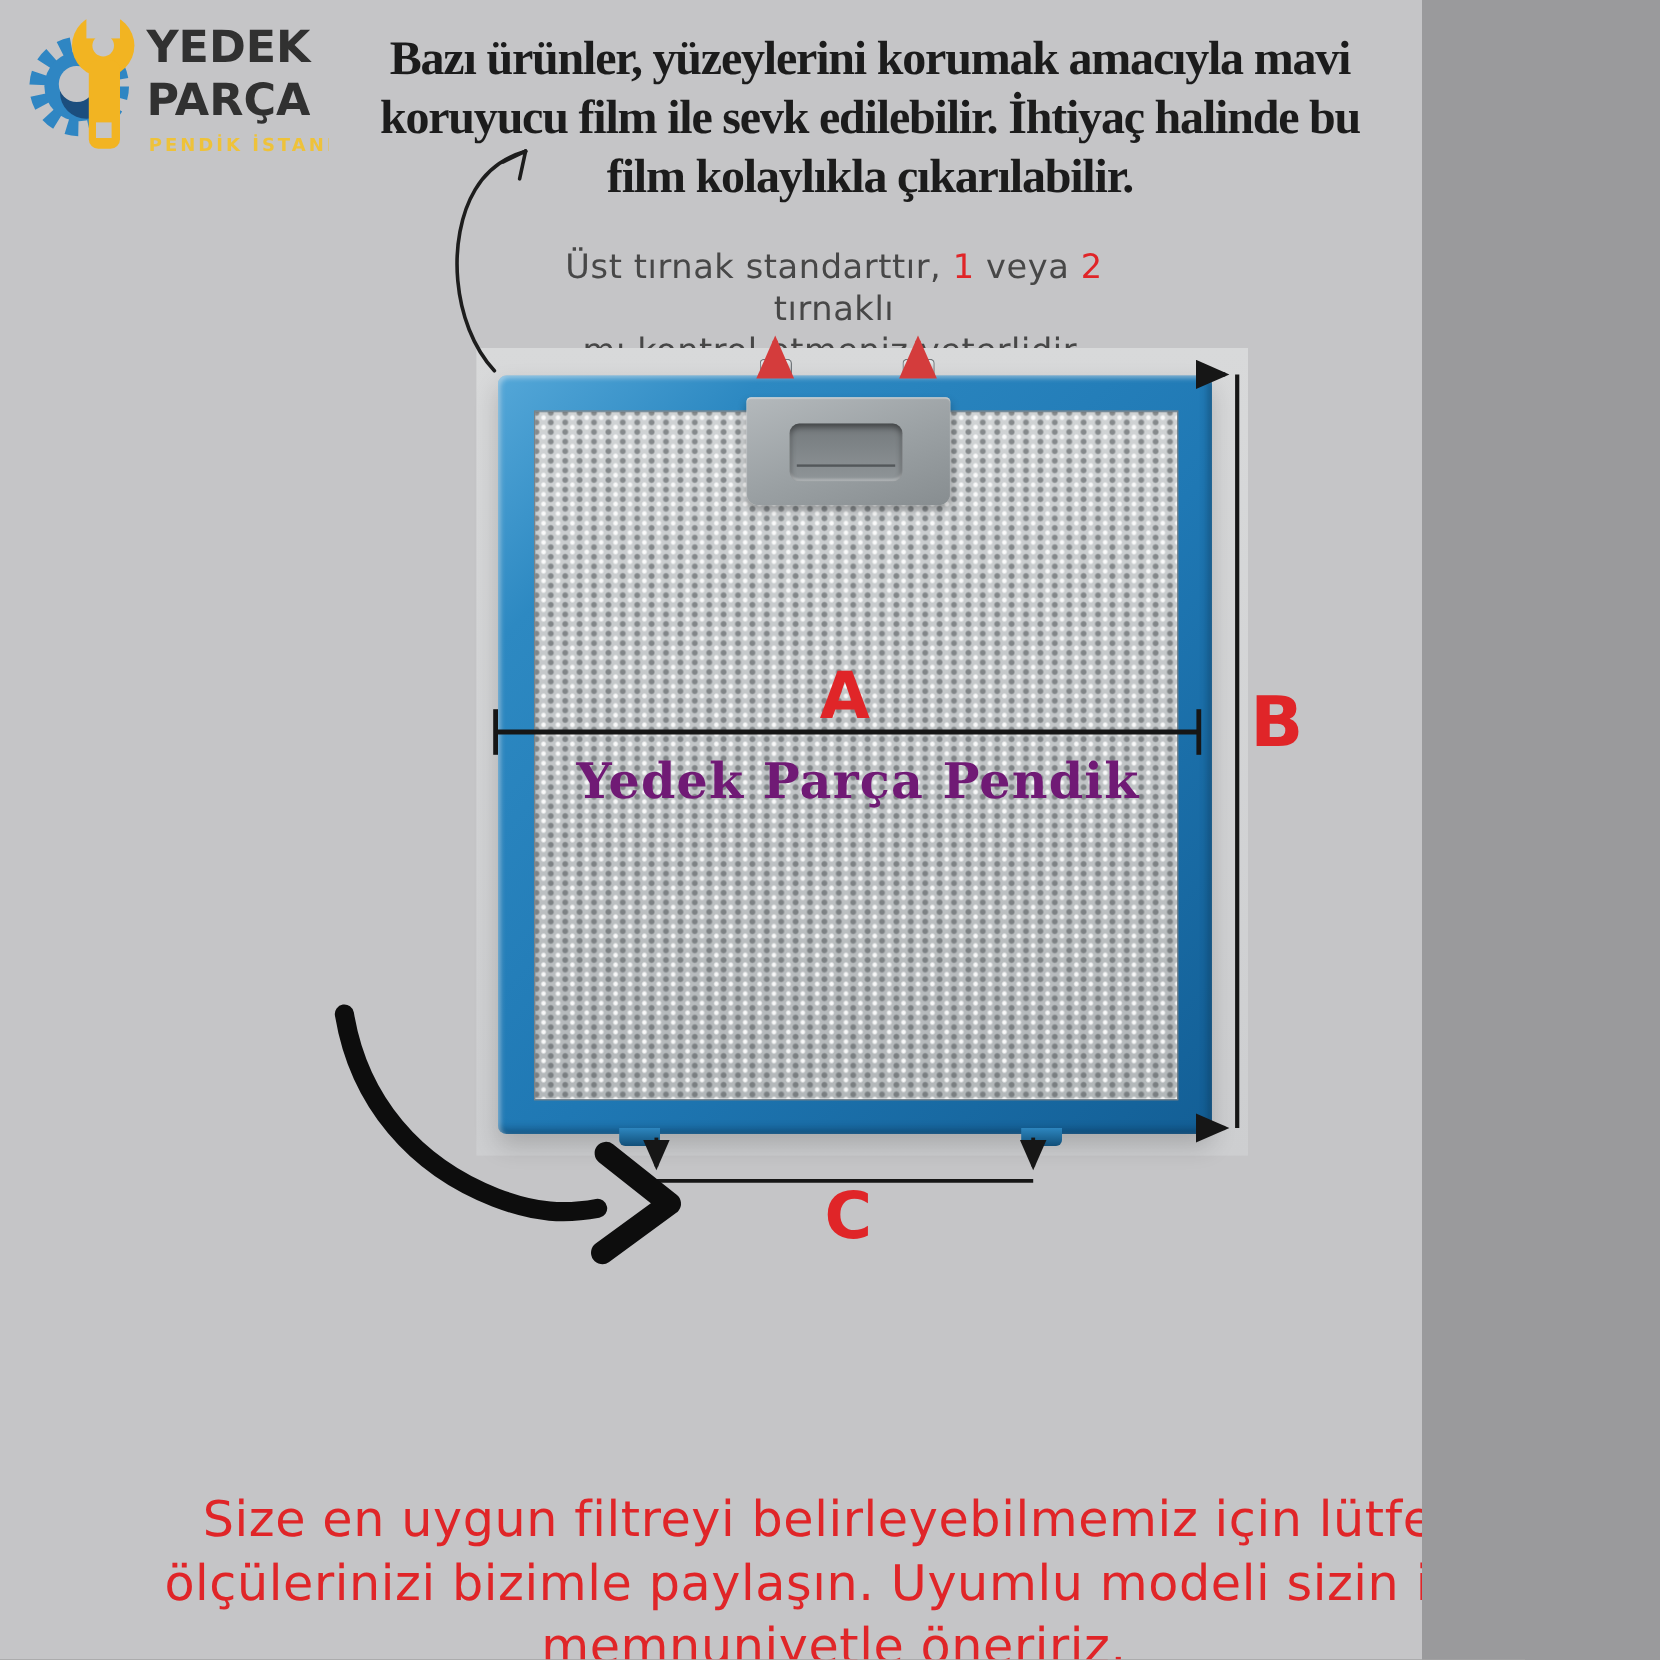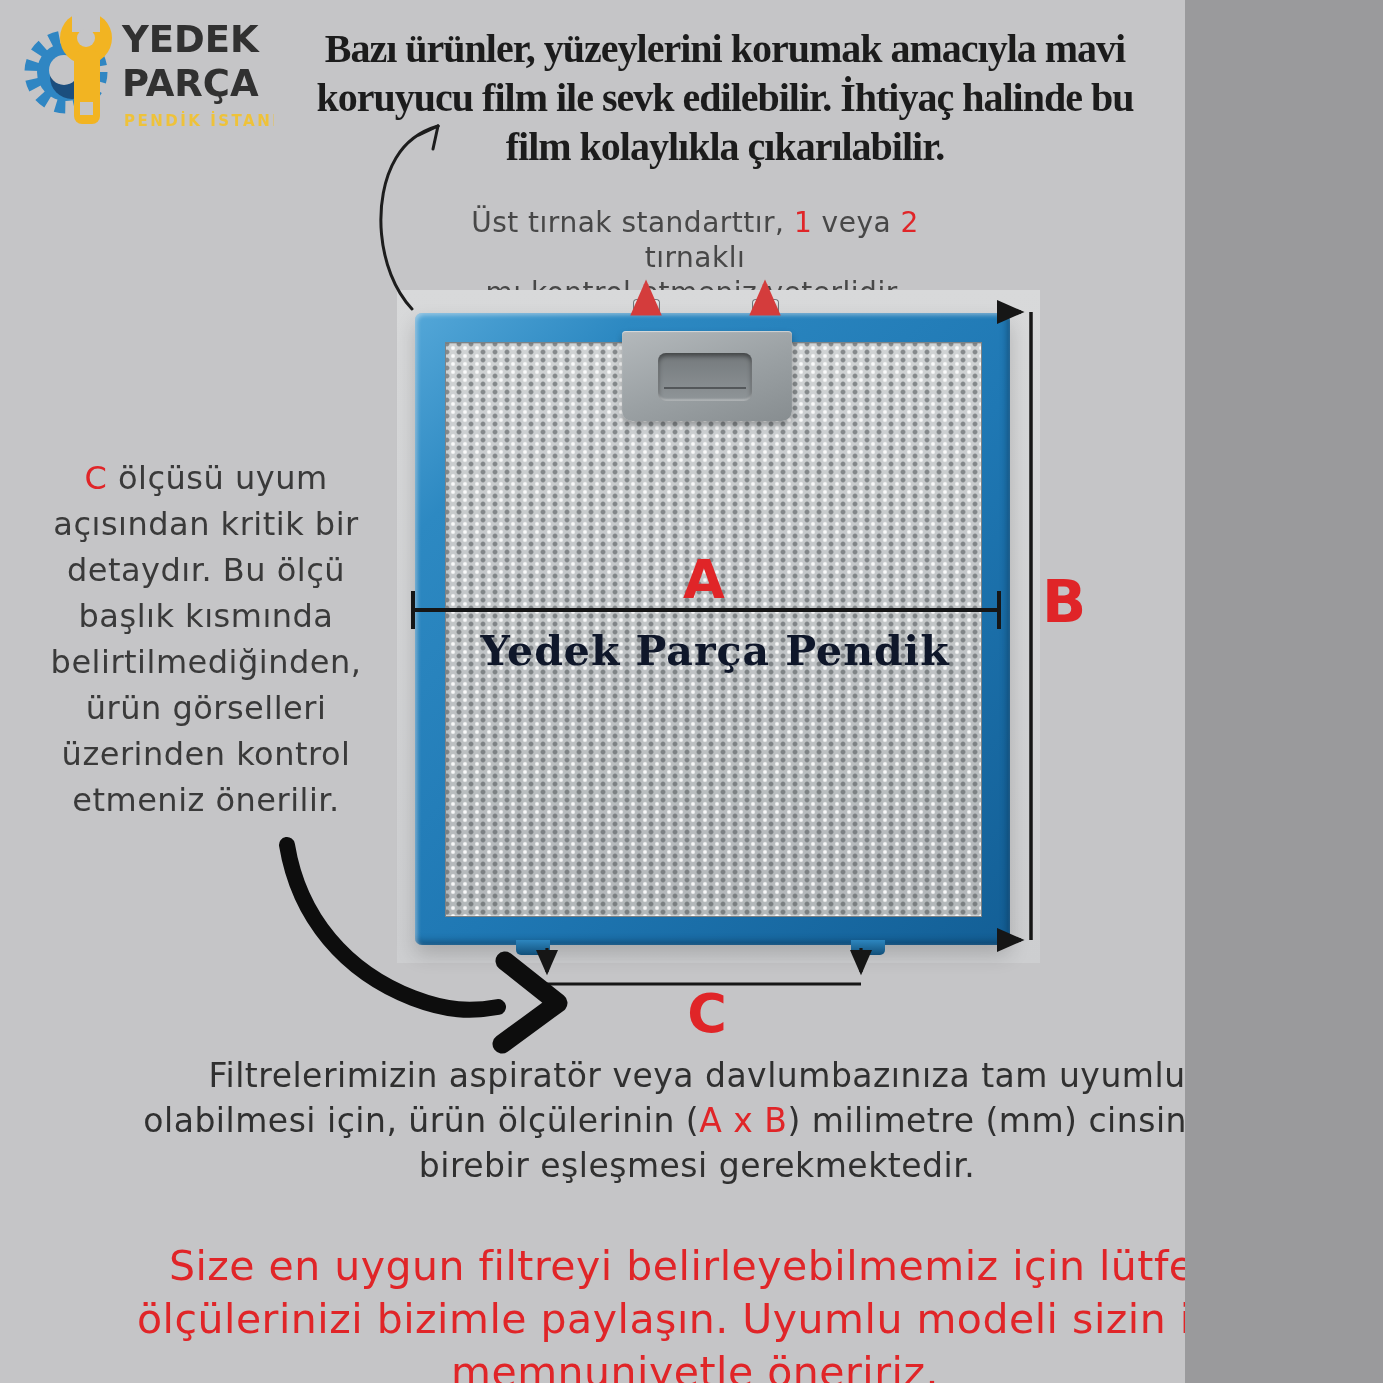--- a/index.html
+++ b/index.html
@@ -88,21 +88,21 @@
   .tab-top.t1{left:633px;} .tab-top.t2{left:752px;}
   .tab-bottom{
     width:34px;height:15px;top:940px;border-radius:0 0 5px 5px;
     background:linear-gradient(#2d86bf,#114f79);
   }
   .tab-bottom.t1{left:516px;} .tab-bottom.t2{left:851px;}
 
   .watermark{
     left:440px;top:627px;width:550px;text-align:center;
     font-family:"DejaVu Serif","Liberation Serif",serif;font-weight:700;
-    font-size:41px;color:#0f172a;letter-spacing:1px;
+    font-size:41px;color:#701a75;letter-spacing:1px;
   }
   .dim-label{
     font-weight:700;color:var(--red);text-align:center;
     font-family:"DejaVu Sans","Liberation Sans",sans-serif;
   }
   .dim-a{left:672px;top:548px;width:64px;font-size:54px;}
   .dim-b{left:1031px;top:568px;width:66px;font-size:58px;}
   .dim-c{left:675px;top:982px;width:64px;font-size:54px;}
 
   
@@ -146,51 +146,40 @@
     </svg>
   </div>
 
   <div class="abs top-note rich">Bazı ürünler, yüzeylerini korumak amacıyla mavi
 koruyucu film ile sevk edilebilir. İhtiyaç halinde bu
 film kolaylıkla çıkarılabilir.</div>
 
   <div class="abs tab-note rich"><span>Üst tırnak standarttır, </span><span class="red">1</span><span> veya </span><span class="red">2</span><span> tırnaklı
 mı kontrol etmeniz yeterlidir.</span></div>
 
-  <div class="abs left-note rich"><span class="red">C</span><span> ölçüsü uyum
-açısından kritik bir
-detaydır. Bu ölçü
-başlık kısmında
-belirtilmediğinden,
-ürün görselleri
-üzerinden kontrol
-etmeniz önerilir.</span></div>
 
   <div class="abs photo-backdrop"></div>
   <div class="abs filter-frame"></div>
   <div class="abs filter-mesh"></div>
 
   <div class="abs tab-top t1"></div>
   <div class="abs tab-top t2"></div>
   <div class="abs tab-bottom t1"></div>
   <div class="abs tab-bottom t2"></div>
 
   <div class="abs handle-plate">
     <div class="handle-recess"></div>
   </div>
 
   <div class="abs watermark">Yedek Parça Pendik</div>
 
   <div class="abs dim-label dim-a">A</div>
   <div class="abs dim-label dim-b">B</div>
   <div class="abs dim-label dim-c">C</div>
 
-  <div class="abs bottom-note rich"><span>Filtrelerimizin aspiratör veya davlumbazınıza tam uyumlu
-olabilmesi için, ürün ölçülerinin (</span><span class="red">A x B</span><span>) milimetre (mm) cinsinden
-birebir eşleşmesi gerekmektedir.</span></div>
   <div class="abs cta-note rich">Size en uygun filtreyi belirleyebilmemiz için lütfen
 ölçülerinizi bizimle paylaşın. Uyumlu modeli sizin için
 memnuniyetle öneririz.</div>
 
   <svg class="abs overlay" viewBox="0 0 1383 1383">
     <defs>
       <marker id="ab" markerWidth="9" markerHeight="8" refX="7" refY="3.5" orient="auto" markerUnits="strokeWidth">
         <path d="M0,0 L8,3.5 L0,7 Z" fill="#161616"></path>
       </marker>
       <marker id="ar" markerWidth="9" markerHeight="8" refX="7" refY="3.5" orient="auto" markerUnits="strokeWidth">

